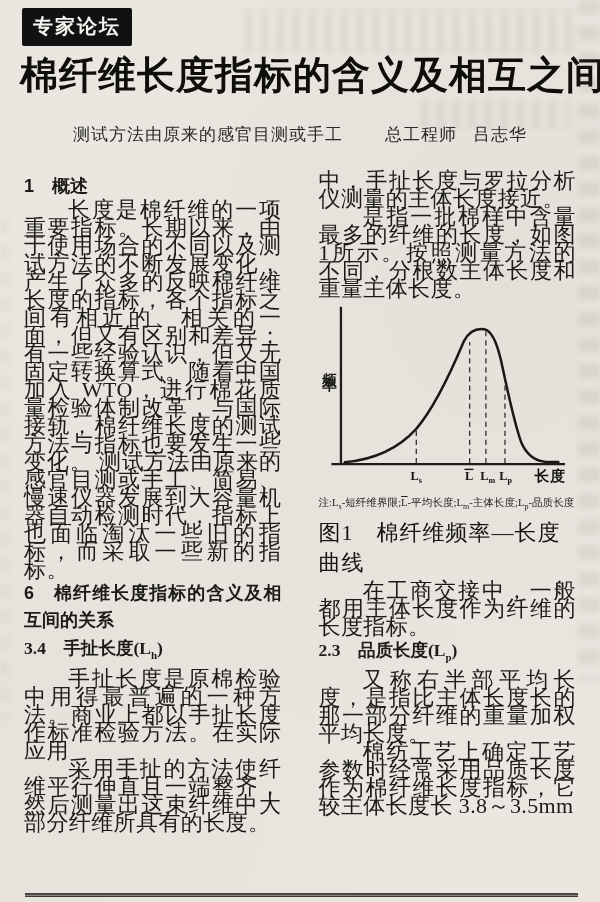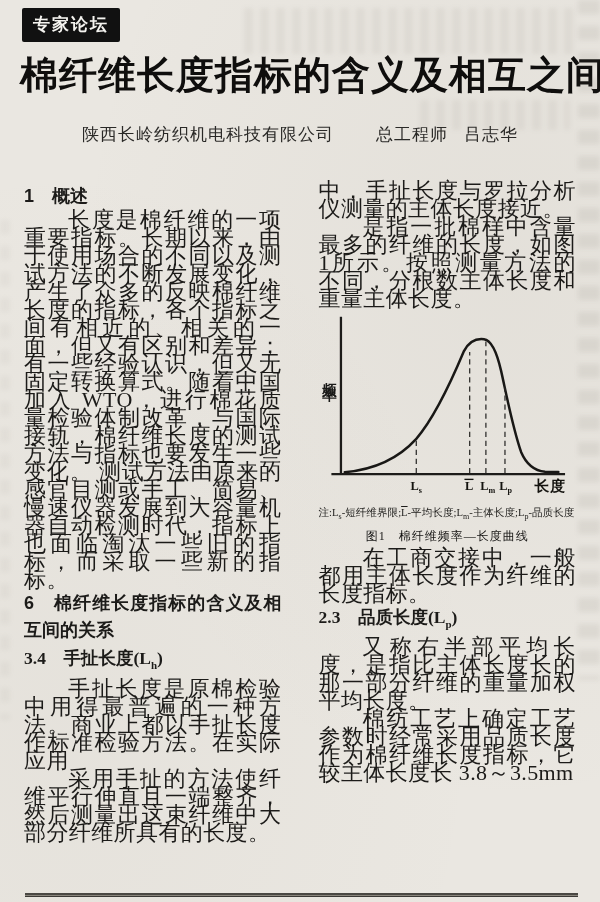--- a/index.html
+++ b/index.html
@@ -19,51 +19,51 @@
     background:repeating-linear-gradient(180deg, rgba(110,104,92,.18) 0 14px, transparent 14px 26px);
   }
   .art-blot {
     background:repeating-linear-gradient(90deg, rgba(110,104,92,.14) 0 9px, transparent 9px 16px);
   }
 
   .badge {
     position:absolute; left:22px; top:8px;
     background:#111; color:#f5f4f0;
     font-family:"Liberation Sans","DejaVu Sans",sans-serif;
-    font-weight:bold; font-size:17px; letter-spacing:2px;
+    font-weight:bold; font-size:20px; letter-spacing:2px;
     padding:5px 11px 6px; border-radius:2px;
   }
   .title {
     margin:50px 20px 0; text-align:center;
     font-family:"Liberation Sans","DejaVu Sans",sans-serif;
     font-weight:900; font-size:38px; letter-spacing:1px; color:#0f0e0d;
     white-space:nowrap;
   }
   .byline { margin-top:22px; text-align:center; font-size:17px; color:#2a2927; letter-spacing:1px; }
   .byline .gap-lg { display:inline-block; width:42px; }
   .byline .gap-sm { display:inline-block; width:16px; }
 
-  .columns { display:flex; gap:37px; padding:0 24px; margin-top:36px; }
+  .columns { display:flex; gap:37px; padding:0 24px; margin-top:26px; }
   .col { flex:1; min-width:0; }
   h3.sec { font-size:18px; line-height:27px; margin:1px 0; font-family:"Liberation Sans","DejaVu Sans",sans-serif; font-weight:bold; text-align:justify; }
   h4.subsec { font-size:17.5px; line-height:27px; margin:1px 0; font-weight:bold; font-family:"Liberation Serif","DejaVu Serif",serif; }
   h4.subsec sub { font-size:11px; }
   p.body-text { font-size:22px; line-height:18px; text-align:justify; letter-spacing:.4px; }
   p.indent { text-indent:2em; }
 
   .figure-wrap { position:relative; margin:4px 0 0; }
   .y-axis-label {
     position:absolute; left:1px; top:58px;
     writing-mode:vertical-rl; text-orientation:upright;
     font-size:14.5px; letter-spacing:5px; font-weight:bold; color:#1a1a18;
   }
   .fig-note { font-size:10.6px; white-space:nowrap; text-align:left; color:#1e1d1b; margin-top:1px; letter-spacing:0; }
   .fig-note sub { font-size:8px; }
   .ovl { text-decoration:overline; }
-  .fig-caption { text-align:center; font-size:12px; letter-spacing:1px; margin:7px 0 4px; color:#161514; }
+  .fig-caption { font-size:22px; letter-spacing:1px; margin:7px 0 4px; color:#161514; }
 
   .bottom-rule {
     position:absolute; left:25px; right:22px; bottom:5px; height:4px;
     background:linear-gradient(180deg,#4a4843 0 2px, #8a867d 2px 2.6px, #3c3a36 2.6px 4px);
   }
   svg text { font-family:"Liberation Serif","DejaVu Serif",serif; }
 </style>
 </head>
 <body>
 
@@ -72,21 +72,21 @@
   <div class="artifact art-strip" style="right:0; top:0; width:22px; height:680px;"></div>
   <div class="artifact art-blot" style="right:26px; top:8px; width:330px; height:46px;"></div>
   <div class="artifact art-blot" style="right:30px; top:100px; width:150px; height:30px;"></div>
   <div class="artifact art-strip" style="left:0; top:220px; width:10px; height:500px; opacity:.3;"></div>
 
   <div class="badge">专家论坛</div>
 
   <div class="title">棉纤维长度指标的含义及相互之间的关系</div>
 
   <div class="byline">
-    <span>陕西长岭纺织机电科技有限公司</span><span class="gap-lg"></span><span>总工程师</span><span class="gap-sm"></span><span>吕志华</span>
+    <span>测试方法由原来的感官目测或手工</span><span class="gap-lg"></span><span>总工程师</span><span class="gap-sm"></span><span>吕志华</span>
   </div>
 
   <div class="columns">
 
     <div class="col">
       <h3 class="sec">1　概述</h3>
       <p class="body-text indent">长度是棉纤维的一项重要指标。长期以来，由于使用场合的不同以及测试方法的不断发展变化，产生了众多的反映棉纤维长度的指标，各个指标之间有相近的、相关的一面，但又有区别和差异；有一些经验认识，但又无固定转换算式。随着中国加入 WTO，进行棉花质量检验体制改革，与国际接轨，棉纤维长度的测试方法与指标也要发生一些变化。 测试方法由原来的感官目测或手工、简易、慢速仪器发展到大容量机器自动检测时代，指标上也面临淘汰一些旧的指标，而采取一些新的指标。</p>
       <h3 class="sec">6　棉纤维长度指标的含义及相互间的关系</h3>
       <h4 class="subsec"><span>3.4　手扯长度(L</span><sub>h</sub><span>)</span></h4>
       <p class="body-text indent">手扯长度是原棉检验中用得最普遍的一种方法。商业上都以手扯长度作标准检验方法。在实际应用</p>

